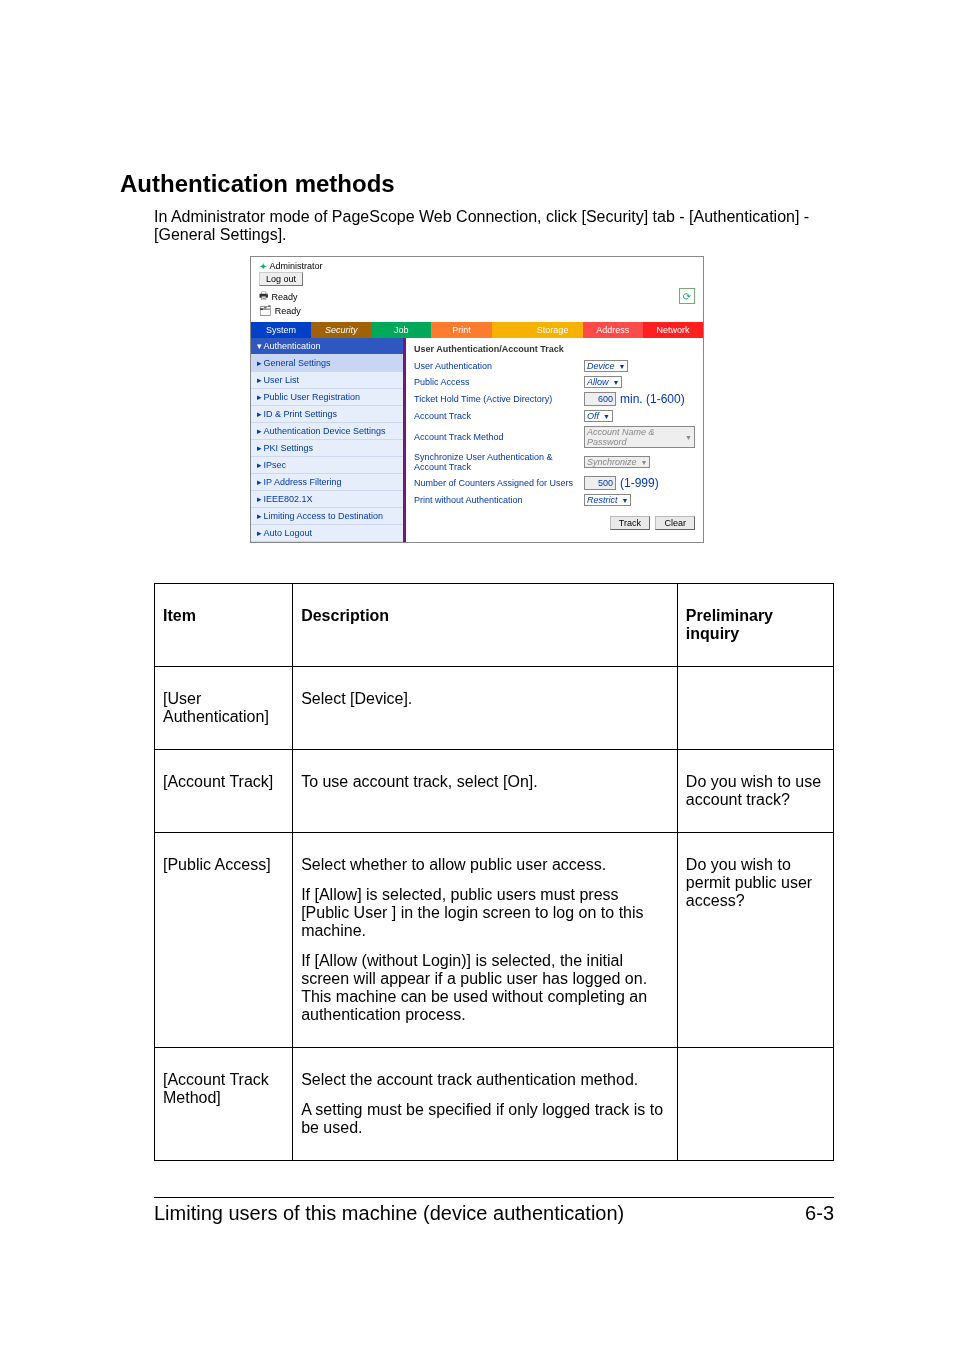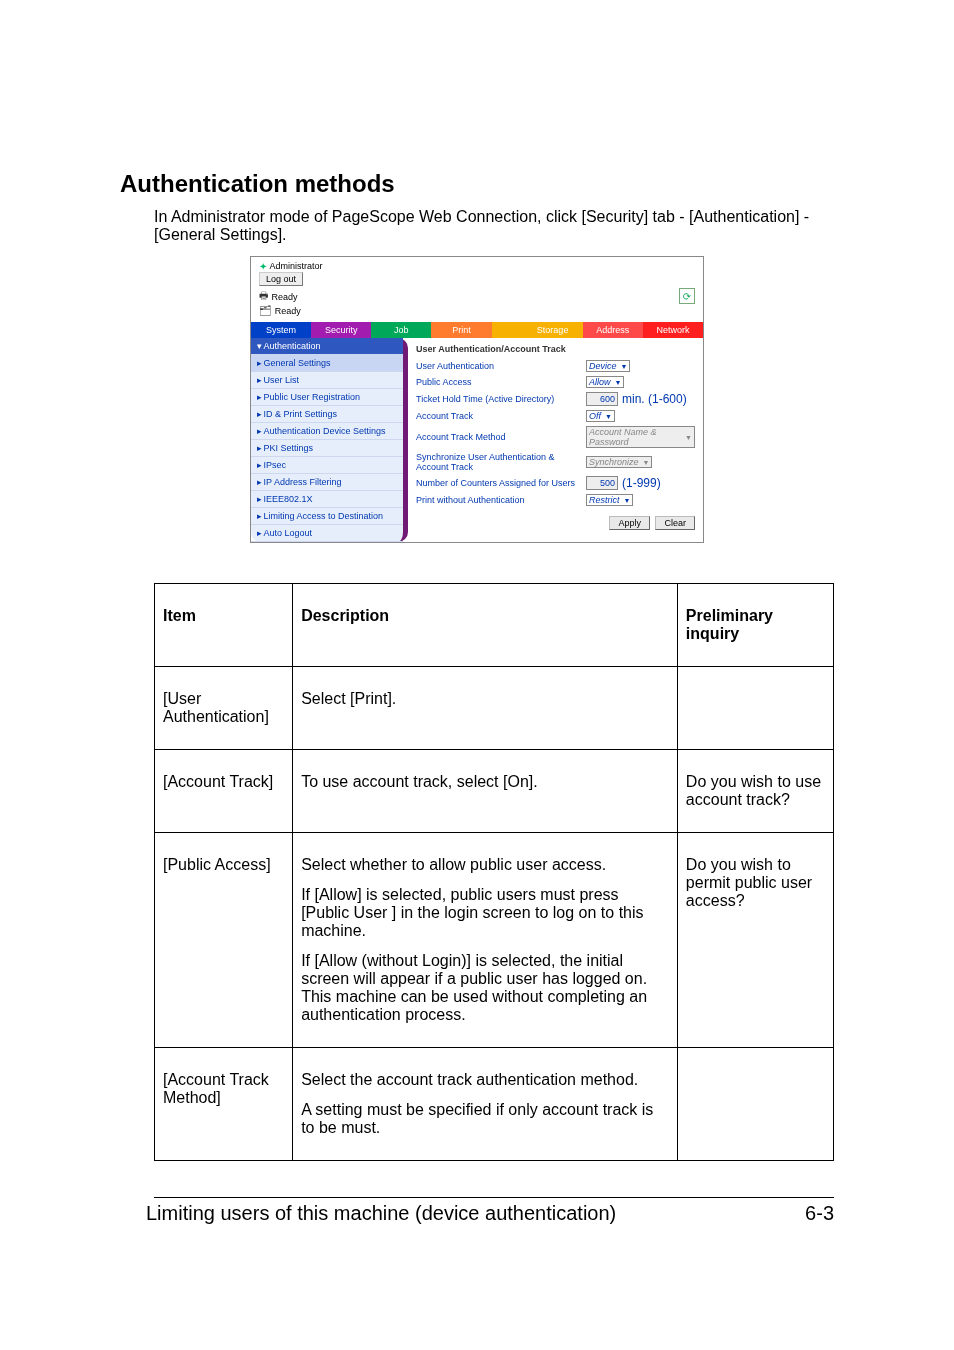--- a/index.html
+++ b/index.html
@@ -62,34 +62,33 @@
   }
   .tabbar { display: flex; }
   .tab {
     flex: 1;
     text-align: center;
     font-size: 9px;
     padding: 3px 0;
     color: #fff;
   }
   .tab.system  { background: #0041c8; }
-  .tab.security{ background: #a21caf; }
+  .tab.security{ background: #a16207; font-style: italic; }
   .tab.job     { background: #00a85a; }
   .tab.print   { background: #ff7b2e; }
   .tab.storage { background: #f7b100; padding-left: 31px; }
   .tab.address { background: #ff4a4a; }
   .tab.network { background: #ff1f1f; }
   .shot-body { display: flex; }
   .side {
     width: 152px;
     background: #e6eefc;
-    border-right: 5px solid #701a75;
+    border-right: 3px solid #701a75;
     font-size: 9px;
     color: #0038b0;
-    border-radius: 10px;
   }
   .side div { padding: 3px 6px; border-bottom: 1px solid #cdd8ee; }
   .side .hdr {
     background: #2f57c0; color: #fff;
   }
   .side .sel {
     background: #c8d6f4;
   }
   .side .marker { margin-right: 2px; }
   .main {
@@ -157,21 +156,21 @@
   .table-wrap { margin: 0 0 0 34px; }
   
   .rule {
     border: none;
     border-top: 1px solid #000;
     margin: 36px 0 4px 34px;
   }
   .foot {
     display: flex;
     justify-content: space-between;
-    margin-left: 26px;
+    margin-left: 34px;
     font-size: 20px;
   }
 </style>
 </head>
 <body>
 
 <div class="page">
   <h1>Authentication methods</h1>
   <p class="intro">In Administrator mode of PageScope Web Connection, click [Security] tab - [Authentication] - [General Settings].</p>
 
@@ -286,61 +285,61 @@
           <span class="lbl">Print without Authentication</span>
           <span class="ctl">
               <span class="sel-box">
                 <span>Restrict</span>
                 <span class="tri">▼</span>
               </span>
             </span>
         </div>
 
         <div class="btnrow">
-          <button>Apply</button>
+          <button>Track</button>
           <button>Clear</button>
         </div>
       </div>
     </div>
   </div>
 
   <div class="table-wrap">
   <table class="desc">
     <thead>
       <tr>
         <th>Item</th>
         <th>Description</th>
         <th>Preliminary inquiry</th>
       </tr>
     </thead>
     <tbody>
       <tr>
         <td>[User Authentication]</td>
-        <td>Select [Print].</td>
+        <td>Select [Device].</td>
         <td></td>
       </tr>
       <tr>
         <td>[Account Track]</td>
         <td>To use account track, select [On].</td>
         <td>Do you wish to use account track?</td>
       </tr>
       <tr>
         <td>[Public Access]</td>
         <td>
           <p>Select whether to allow public user access.</p>
           <p>If [Allow] is selected, public users must press [Public User ] in the login screen to log on to this machine.</p>
           <p>If [Allow (without Login)] is selected, the initial screen will appear if a public user has logged on. This machine can be used without completing an authentication process.</p>
         </td>
         <td>Do you wish to permit public user access?</td>
       </tr>
       <tr>
         <td>[Account Track Method]</td>
         <td>
           <p>Select the account track authentication method.</p>
-          <p>A setting must be specified if only account track is to be must.</p>
+          <p>A setting must be specified if only logged track is to be used.</p>
         </td>
         <td></td>
       </tr>
     </tbody>
   </table>
   </div>
 
   <hr class="rule">
   <div class="foot">
     <span>Limiting users of this machine (device authentication)</span>

